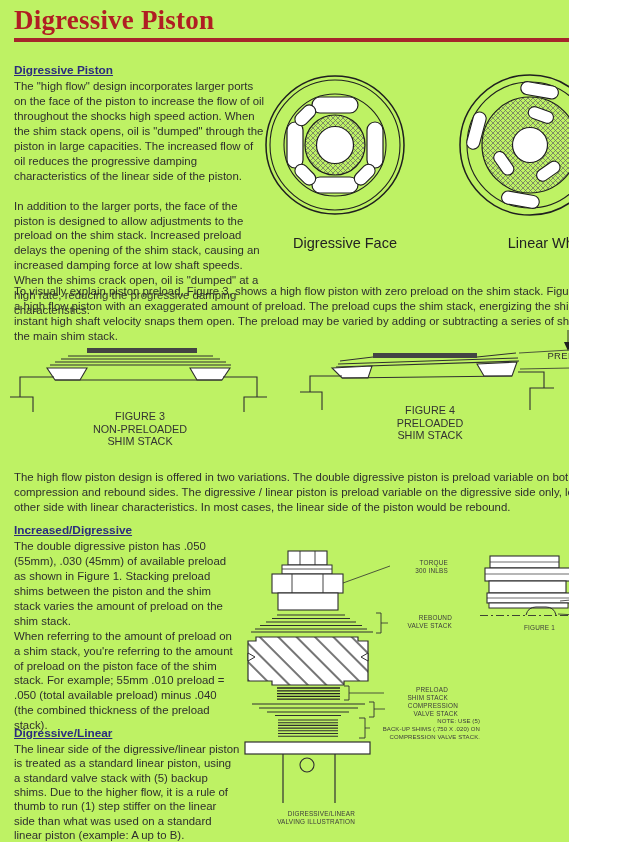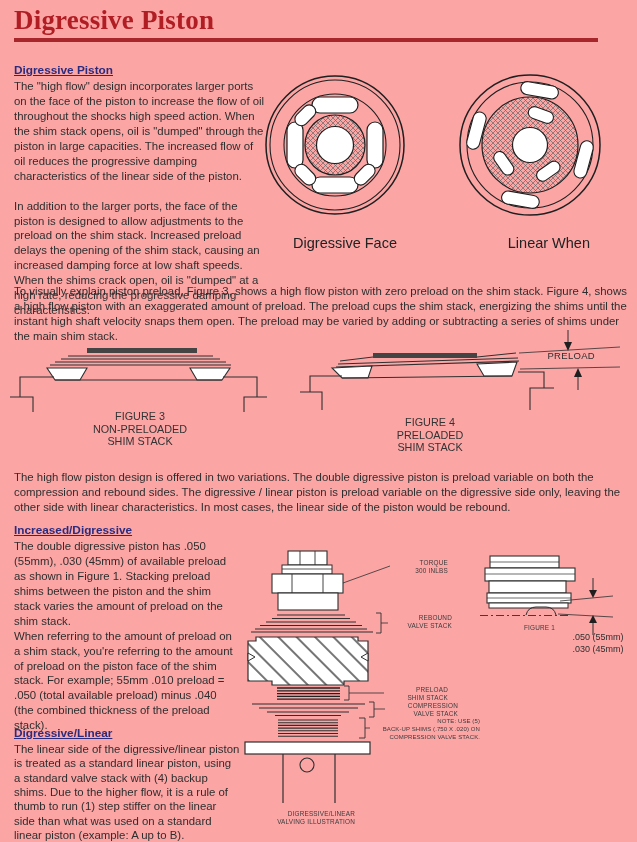--- a/index.html
+++ b/index.html
@@ -1,18 +1,18 @@
 <!DOCTYPE html>
 <html><head>
 <meta charset="utf-8">
 <style>
   * { margin:0; padding:0; box-sizing:border-box; }
   html,body { background:#ffffff; }
   .page {
-    position:relative; width:637px; height:842px; background:#fca5a5;
+    position:relative; width:569px; height:842px; background:#bef264;
     font-family:"Liberation Sans", sans-serif; color:#2e2e2e; overflow:hidden;
   }
   .title {
     position:absolute; left:14px; top:5px;
     font-family:"Liberation Serif", serif; font-weight:bold; font-size:27px;
     color:#b01e23; letter-spacing:0.2px;
   }
   .rule { position:absolute; left:14px; top:38px; width:584px; height:4px; background:#a6262b; }
   .sec { position:absolute; }
   .h {
@@ -118,37 +118,37 @@
     <path d="M220,42 L246,42 L246,58 L256,58 M246,58 L232,58 L232,80" fill="none" stroke="#2f2f2f" stroke-width="1.1"></path>
 
     <line x1="221" y1="23" x2="322" y2="17" stroke="#2f2f2f" stroke-width="0.8"></line>
     <line x1="222" y1="39" x2="322" y2="37" stroke="#2f2f2f" stroke-width="0.8"></line>
     <line x1="270" y1="0" x2="270" y2="12" stroke="#2f2f2f" stroke-width="1"></line>
     <polygon points="266,12 274,12 270,21" fill="#1f1f1f"></polygon>
     <line x1="280" y1="60" x2="280" y2="47" stroke="#2f2f2f" stroke-width="1"></line>
     <polygon points="276,47 284,47 280,38" fill="#1f1f1f"></polygon>
   </svg>
   <div class="lbl preloadlbl" style="left:543px; top:350px; width:52px;">PRELOAD</div>
-  <div class="cap" style="left:350px; top:404px; width:160px;margin-top:12px;">
+  <div class="cap" style="left:350px; top:404px; width:160px;">
     <div>FIGURE 4</div>
     <div>PRELOADED</div>
     <div>SHIM STACK</div>
   </div>
 
   <div class="sec p" style="left:14px; top:470px; width:618px;">The high flow piston design is offered in two variations. The double digressive piston is preload variable on both the compression and rebound sides. The digressive / linear piston is preload variable on the digressive side only, leaving the other side with linear characteristics. In most cases, the linear side of the piston would be rebound.</div>
 
   <div class="sec" style="left:14px; top:523px; width:222px;">
     <div class="h">Increased/Digressive</div>
     <div class="p">The double digressive piston has .050 (55mm), .030 (45mm) of available preload as shown in Figure 1. Stacking preload shims between the piston and the shim stack varies the amount of preload on the shim stack.</div>
     <div class="p">When referring to the amount of preload on a shim stack, you're referring to the amount of preload on the piston face of the shim stack. For example; 55mm .010 preload = .050 (total available preload) minus .040 (the combined thickness of the preload stack).</div>
   </div>
 
   <div class="sec" style="left:14px; top:726px; width:226px;">
     <div class="h">Digressive/Linear</div>
-    <div class="p" style="line-height:1.26;">The linear side of the digressive/linear piston is treated as a standard linear piston, using a standard valve stack with (4) backup shims. Due to the higher flow, it is a rule of thumb to run (1) step stiffer on the linear side than what was used on a standard linear piston (example: A up to B).</div>
+    <div class="p" style="line-height:1.26;">The linear side of the digressive/linear piston is treated as a standard linear piston, using a standard valve stack with (5) backup shims. Due to the higher flow, it is a rule of thumb to run (1) step stiffer on the linear side than what was used on a standard linear piston (example: A up to B).</div>
   </div>
 
   <svg style="left:228px; top:533px;" width="250" height="300" viewBox="0 0 250 300">
     <defs>
       <pattern id="pst" width="13" height="13" patternUnits="userSpaceOnUse" patternTransform="rotate(-45)">
         <rect width="13" height="13" fill="#fff"></rect>
         <line x1="1" y1="0" x2="1" y2="13" stroke="#3a3a3a" stroke-width="1.4"></line>
       </pattern>
     </defs>
 

